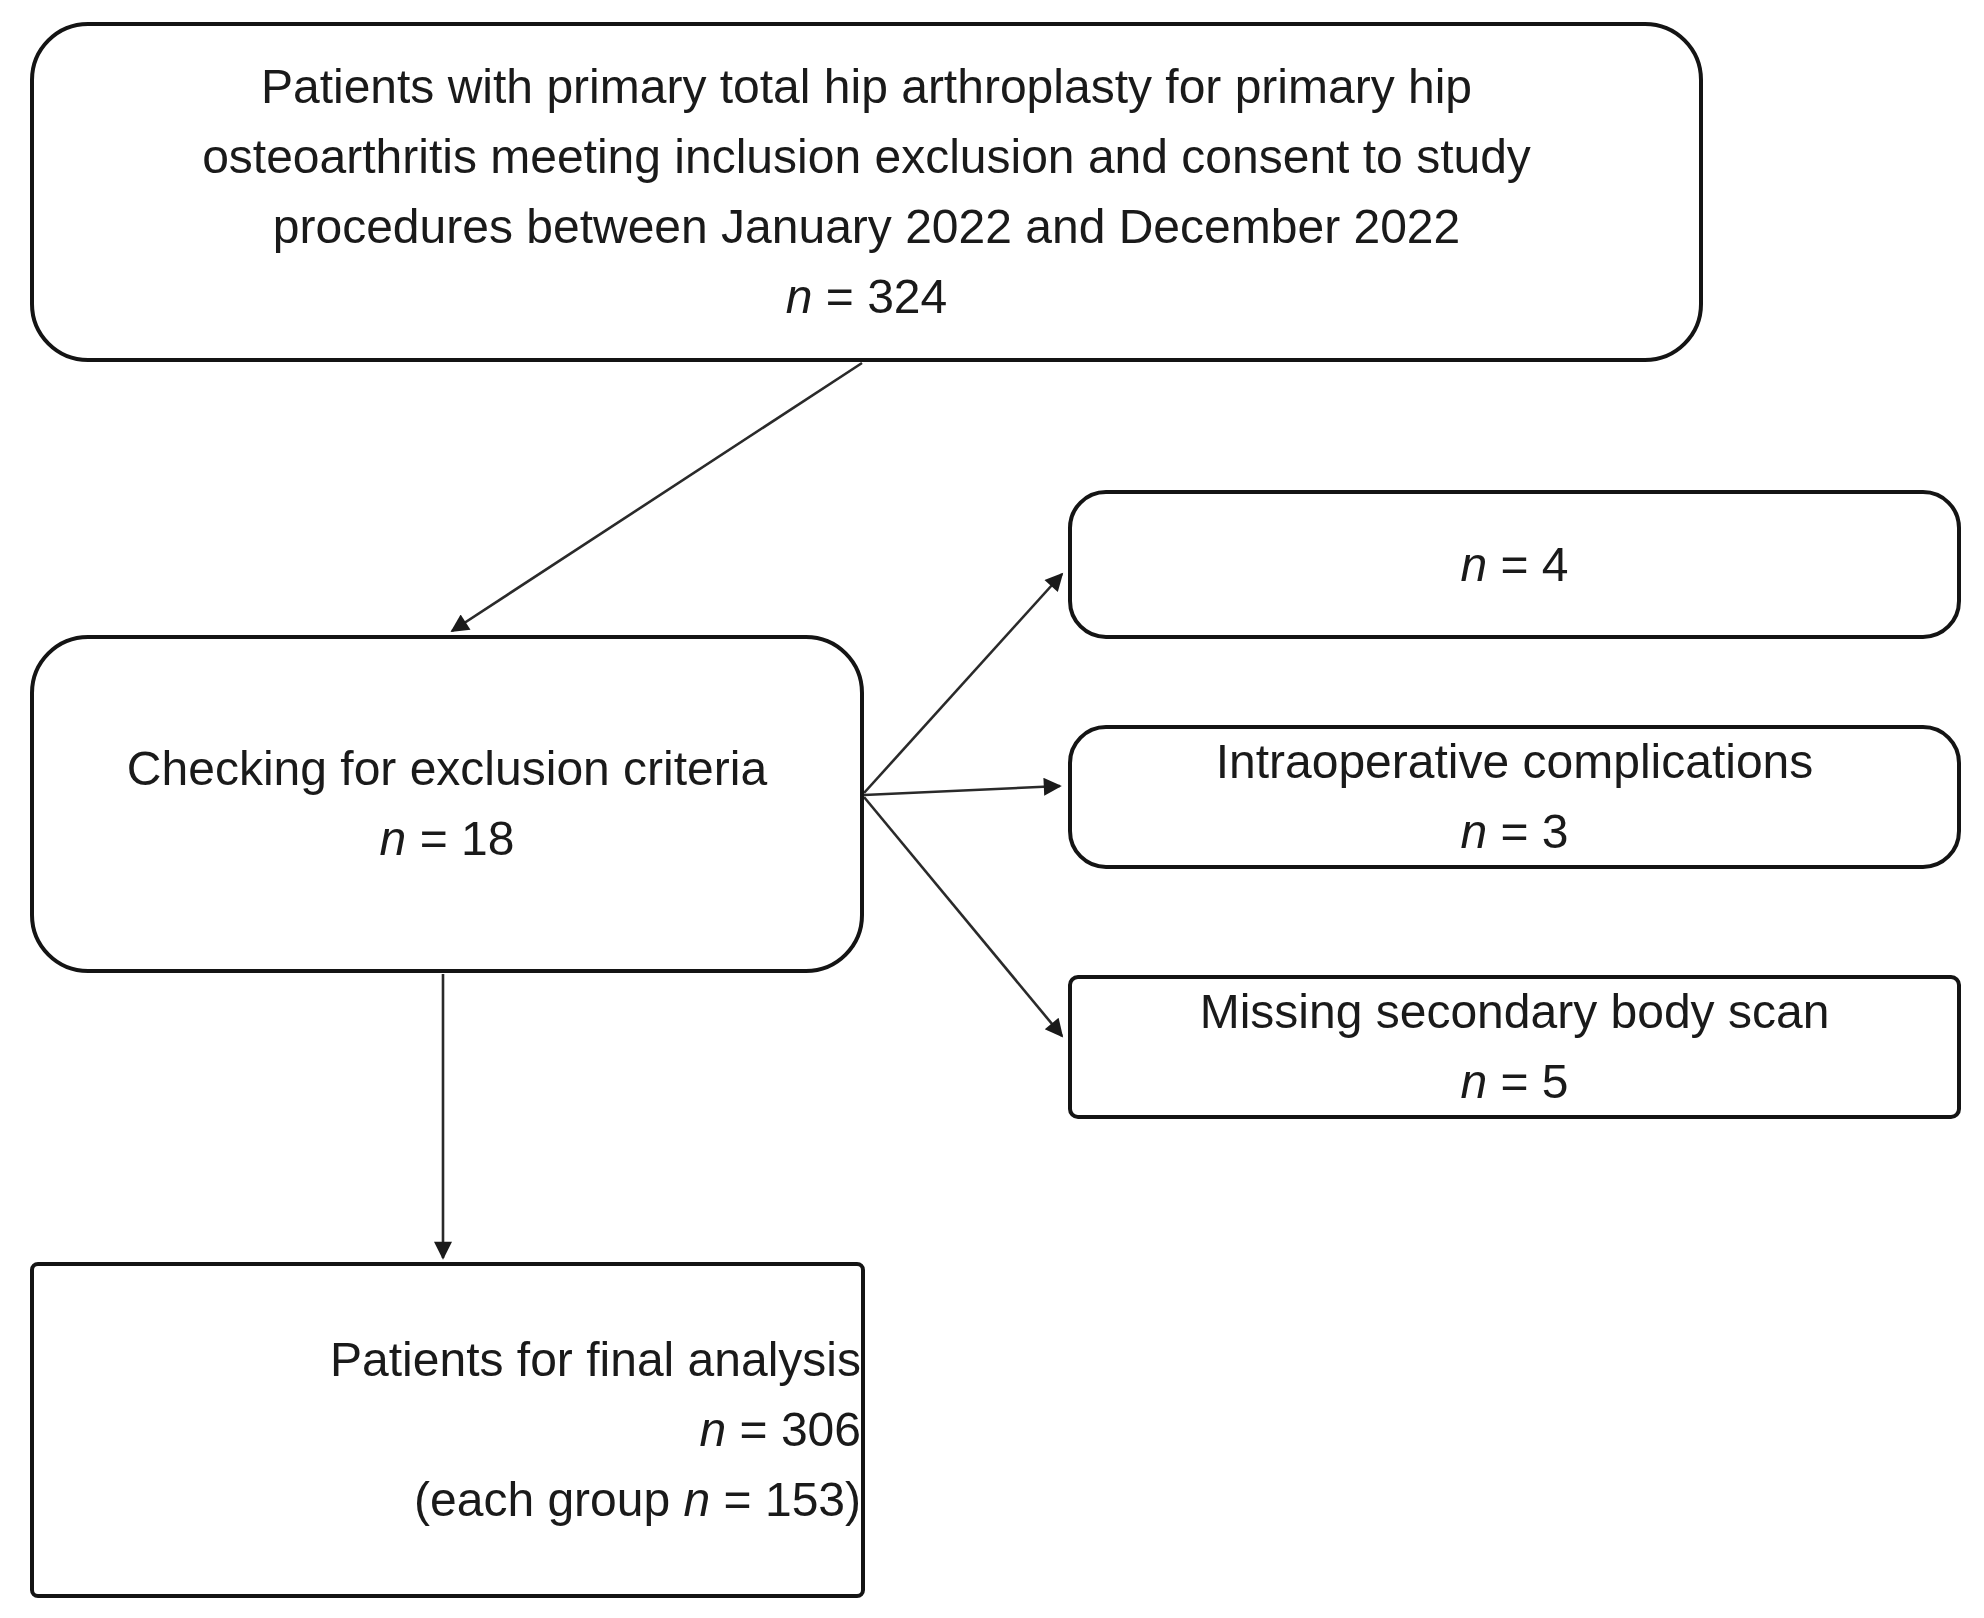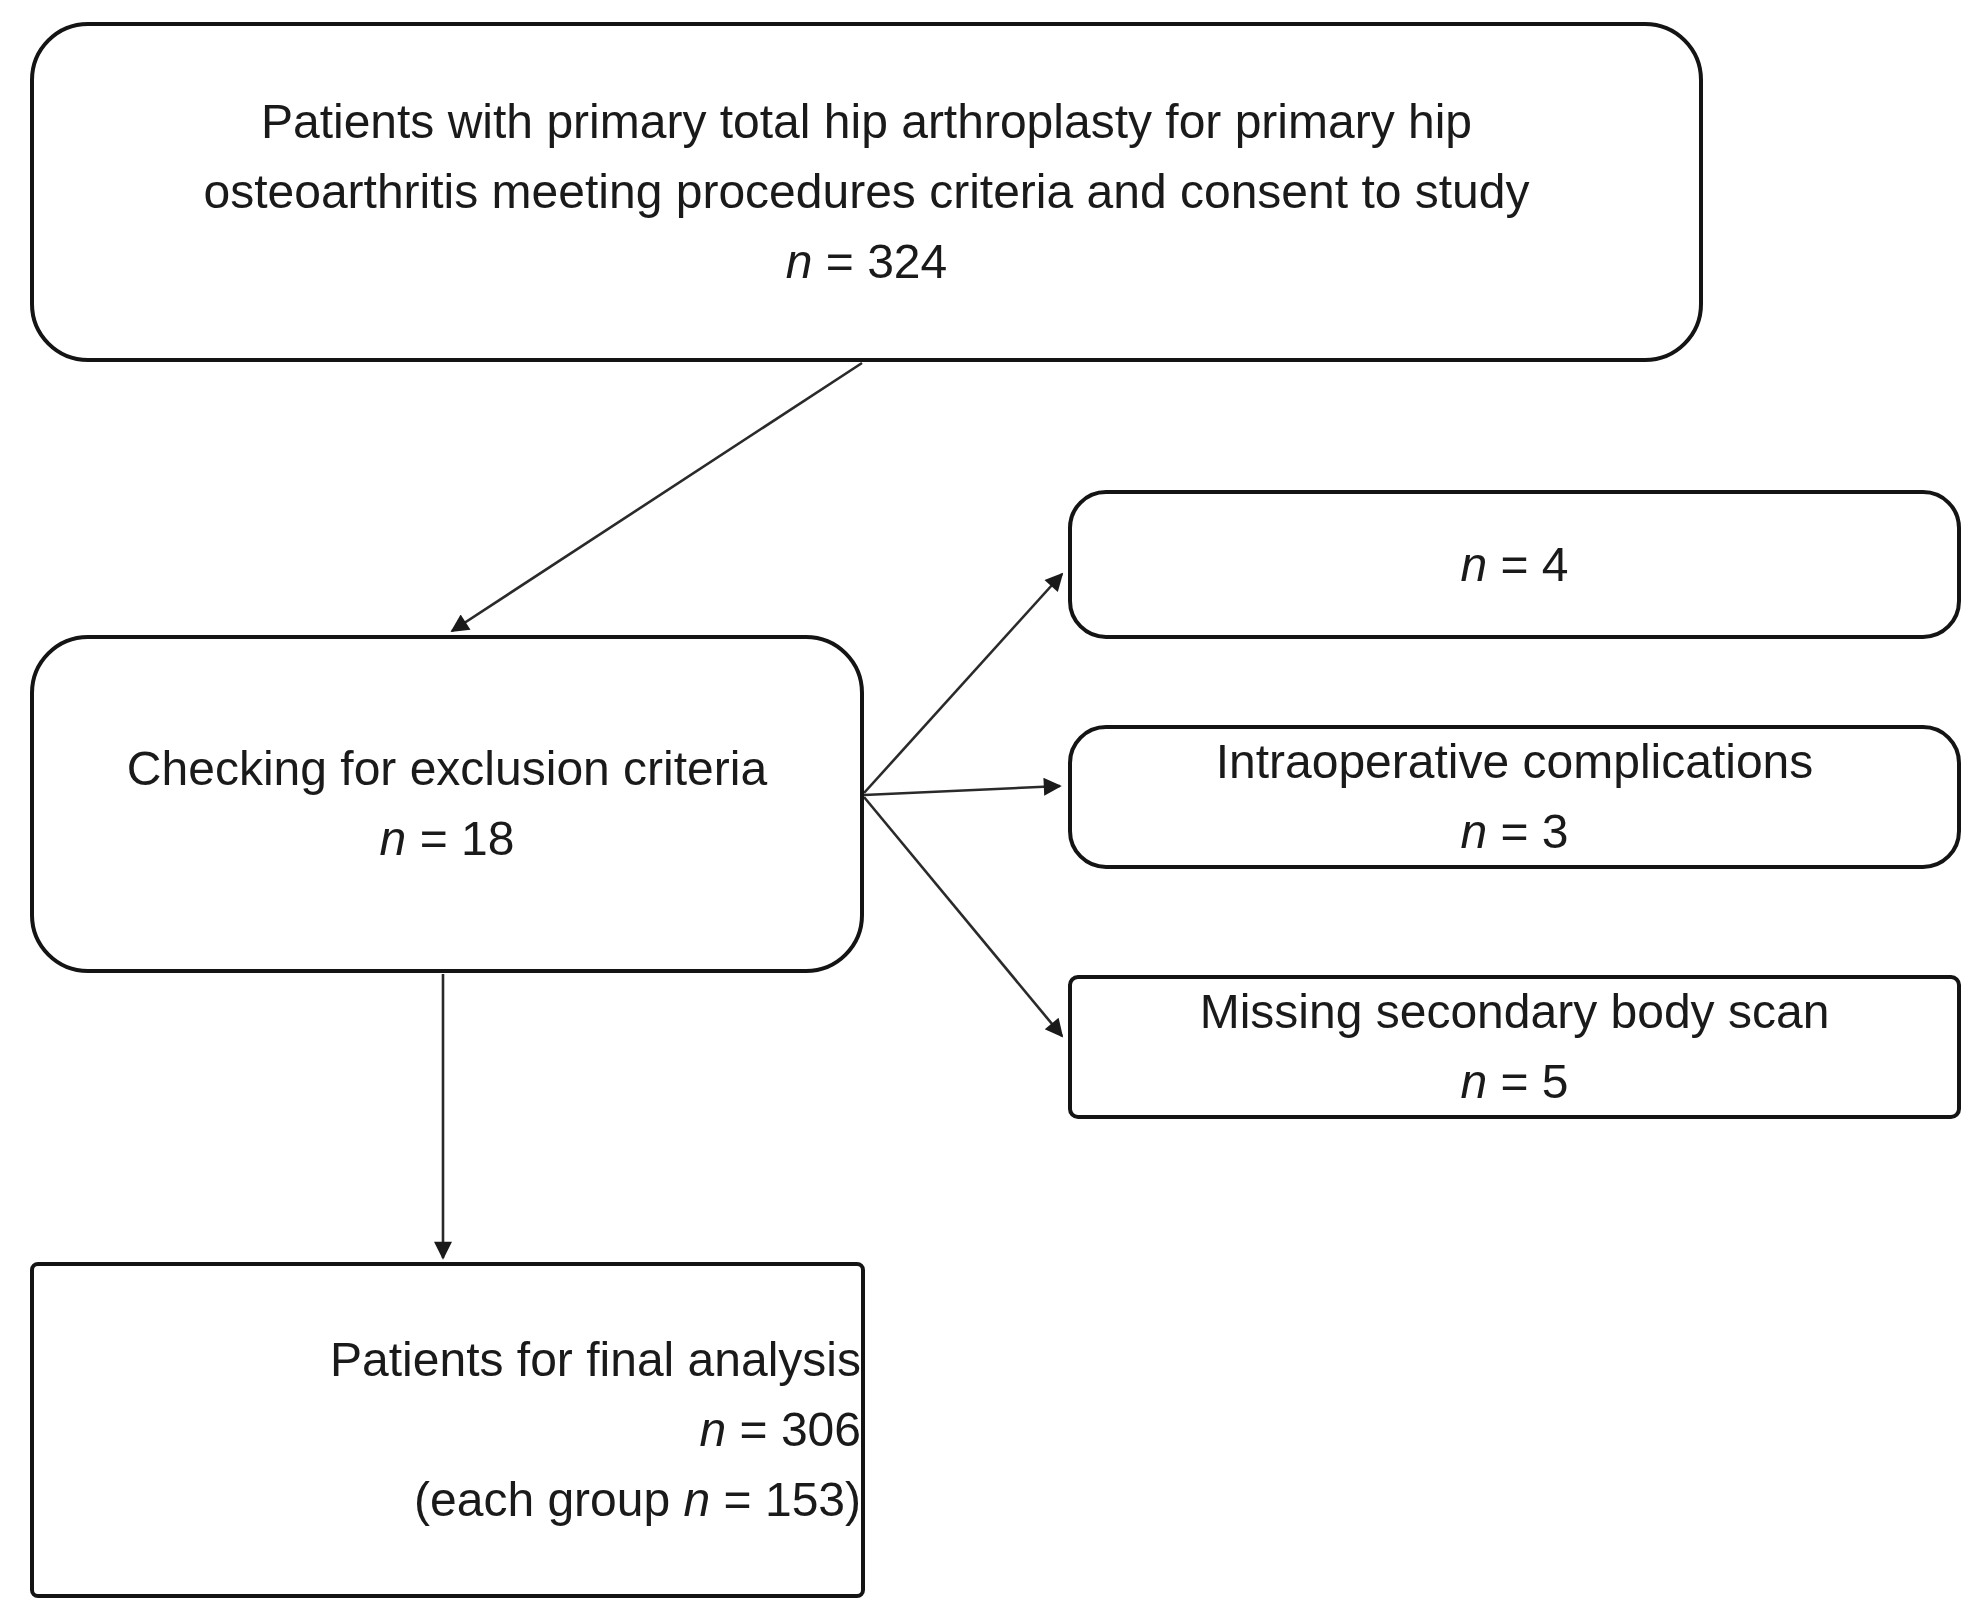--- a/index.html
+++ b/index.html
@@ -66,21 +66,22 @@
     </defs>
     <line x1="862" y1="363" x2="452" y2="631" marker-end="url(#arrowhead)"></line>
     <line x1="443" y1="974" x2="443" y2="1258" marker-end="url(#arrowhead)"></line>
     <line x1="864" y1="793" x2="1062" y2="574" marker-end="url(#arrowhead)"></line>
     <line x1="864" y1="795" x2="1060" y2="786" marker-end="url(#arrowhead)"></line>
     <line x1="864" y1="797" x2="1062" y2="1036" marker-end="url(#arrowhead)"></line>
   </svg>
 
   <div class="flowbox" id="box-enrollment">
     <div class="bline">Patients with primary total hip arthroplasty for primary hip</div>
-    <div class="bline">osteoarthritis meeting procedures criteria and consent to study</div>
+    <div class="bline">osteoarthritis meeting inclusion exclusion and consent to study</div>
+    <div class="bline">procedures between January 2022 and December 2022</div>
     <div class="bline">
       <i>n</i>
       <span>= 324</span>
     </div>
   </div>
 
   <div class="flowbox" id="box-exclusion">
     <div class="bline">Checking for exclusion criteria</div>
     <div class="bline">
       <i>n</i>

